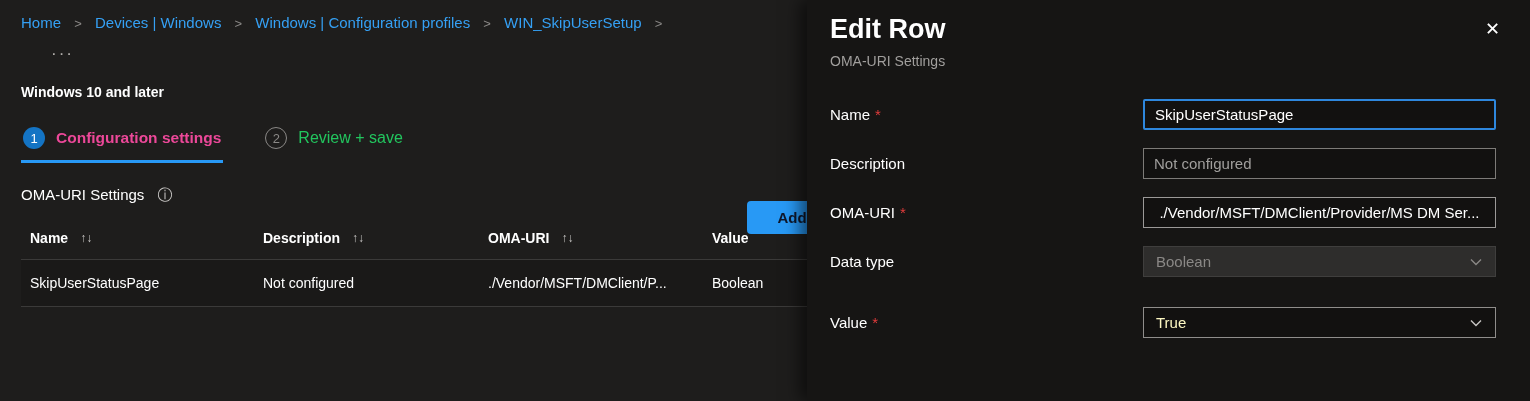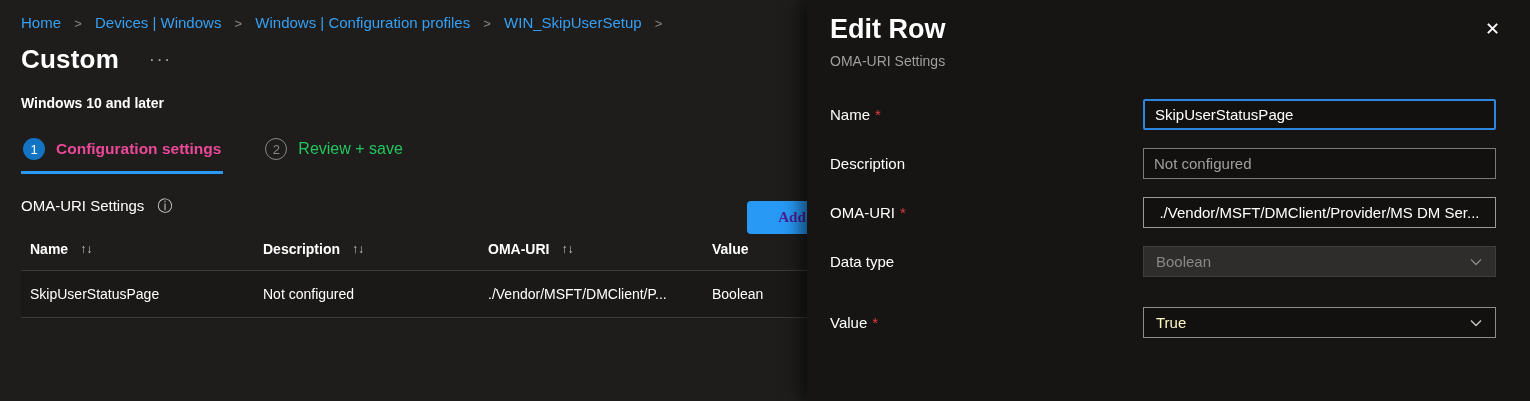--- a/index.html
+++ b/index.html
@@ -28,22 +28,22 @@
   .badge.outline { border:1px solid #8a8886; color:#8a8886; }
   .tab-label.active { font-weight:bold; font-size:15.5px; color:#ec4899; }
   .tab-label.inactive { color:#22c55e; font-size:16px; }
 
   .section-row { margin-top:23px; display:flex; align-items:center; gap:13px; }
   .section-title { font-size:15px; }
   .info-icon { color:#c8c6c4; font-size:15px; cursor:pointer; line-height:1; }
 
   .add-btn {
     position:absolute; left:747px; top:201px; width:90px; height:33px;
-    background:#2899f5; color:#4c1d95; border:none; border-radius:4px;
-    font-family:Liberation Serif, serif; font-size:15px; font-weight:600; cursor:pointer;
+    background:#2899f5; color:#0f172a; border:none; border-radius:4px;
+    font-family:Liberation Sans, sans-serif; font-size:15px; font-weight:600; cursor:pointer;
   }
 
   .table { margin-top:27px; width:786px; font-size:14px; }
   .thead { display:flex; padding:0 0 13px 9px; border-bottom:1px solid #3b3a39; font-weight:bold; }
   .trow  { display:flex; padding:15px 0 15px 9px; border-bottom:1px solid #3b3a39; background:#1a1918; cursor:pointer; }
   .col-name { width:233px; } .col-desc { width:225px; } .col-oma { width:224px; } .col-value { flex:1; }
   .th { display:flex; align-items:flex-start; gap:12px; cursor:pointer; }
   .sort-glyph { color:#c8c6c4; font-size:12px; position:relative; top:1px; }
   .cell { white-space:nowrap; overflow:hidden; }
 
@@ -90,21 +90,20 @@
       <span class="sep">&gt;</span>
       <a>Devices | Windows</a>
       <span class="sep">&gt;</span>
       <a>Windows | Configuration profiles</a>
       <span class="sep">&gt;</span>
       <a>WIN_SkipUserSetup</a>
       <span class="sep">&gt;</span>
     </nav>
 
     <div class="title-row">
-      <h1 class="page-title">Custom</h1>
       <span class="more">···</span>
     </div>
     <div class="subtitle">Windows 10 and later</div>
 
     <div class="tabs">
       <div class="tab active">
         <span class="badge filled">1</span>
         <span class="tab-label active">Configuration settings</span>
       </div>
       <div class="tab">

